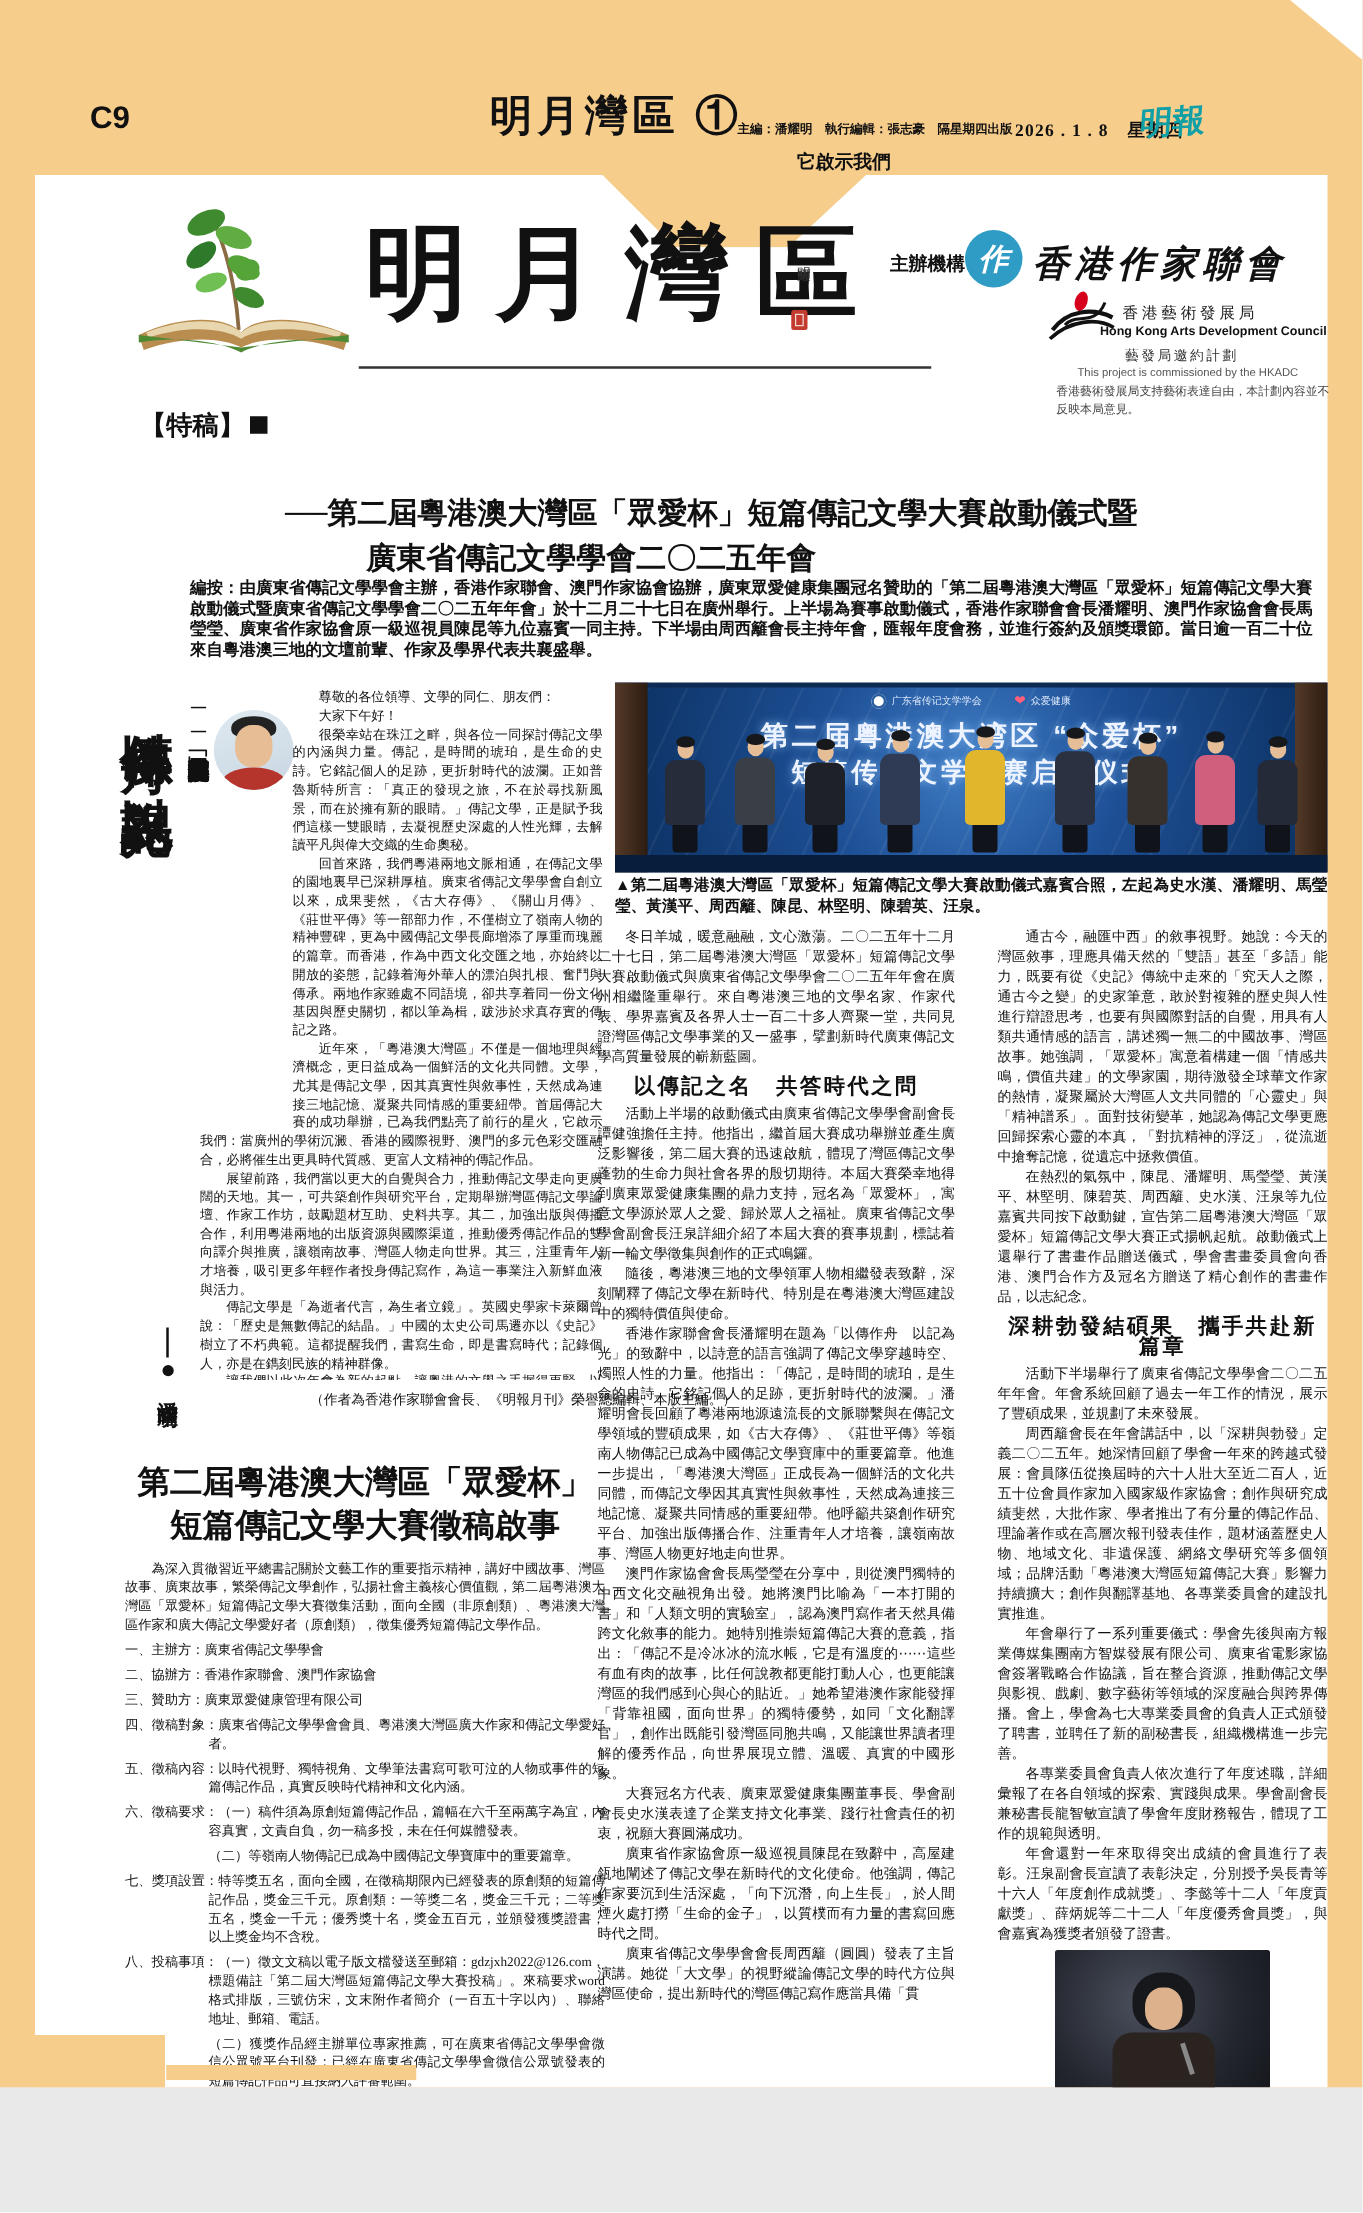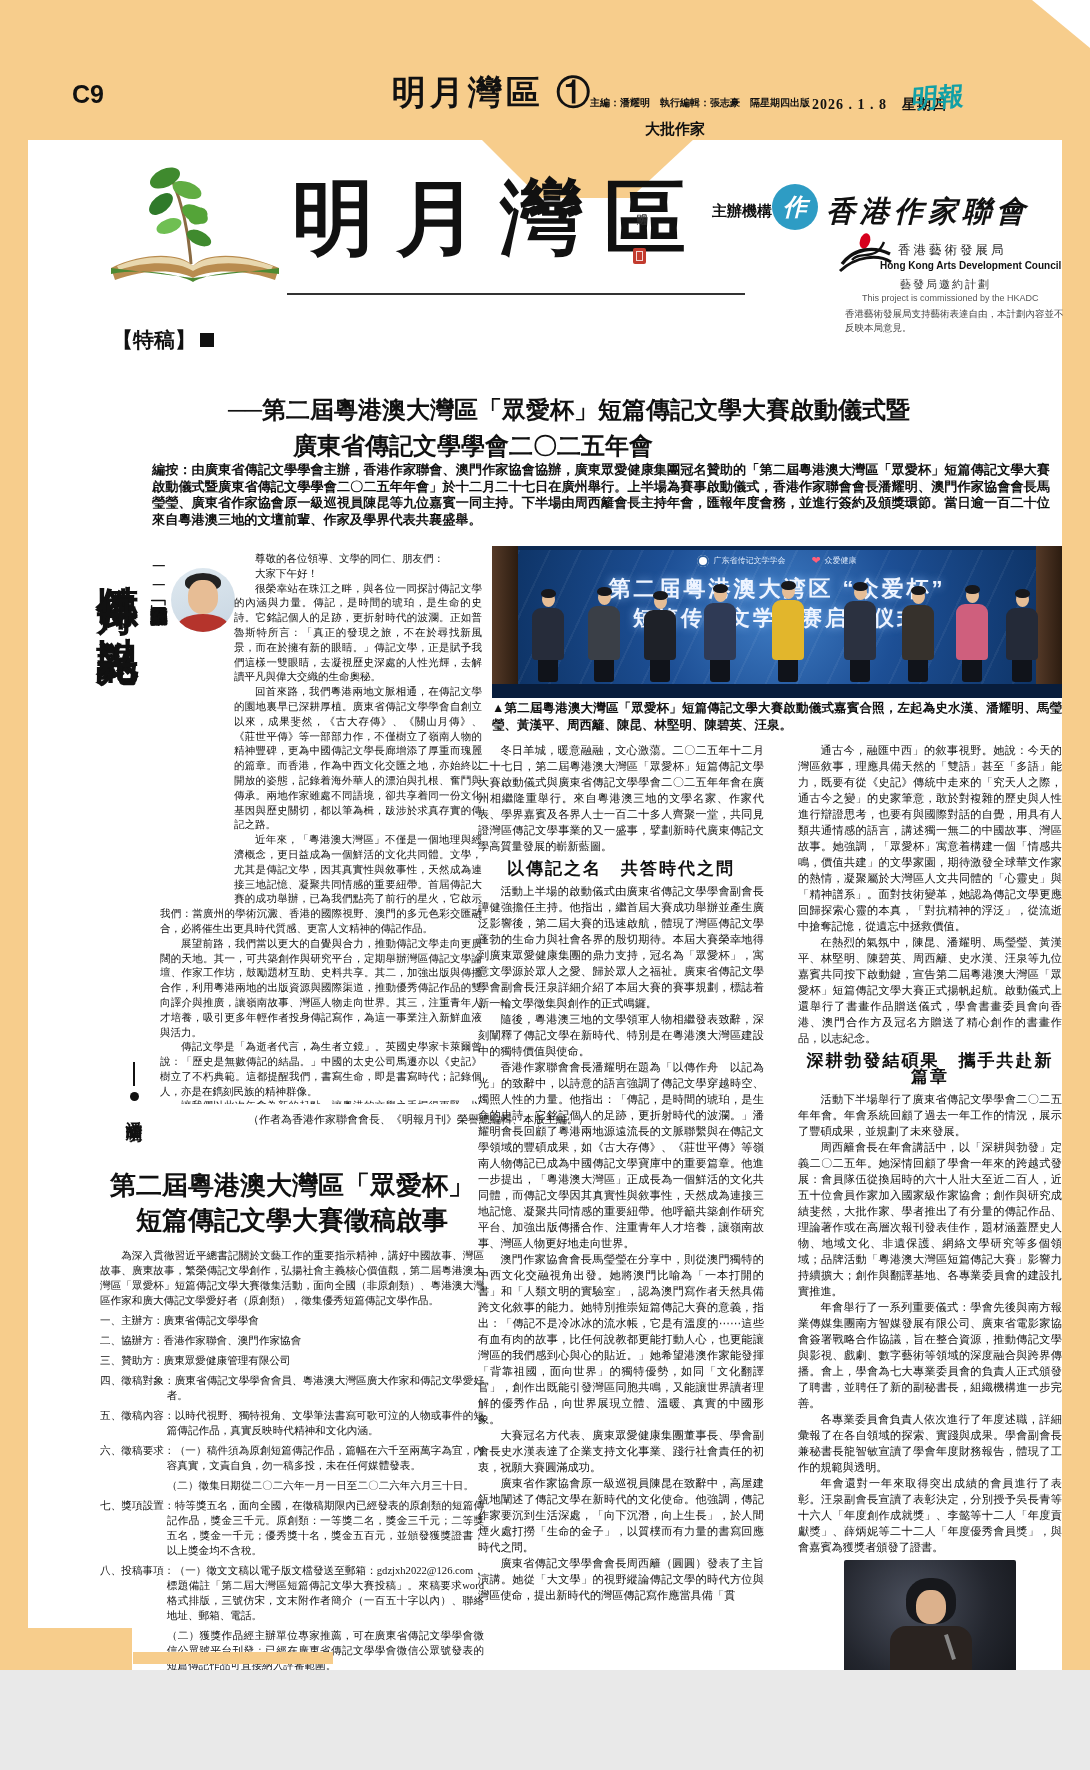--- a/index.html
+++ b/index.html
@@ -117,21 +117,21 @@
 
 <div id="page">
 
   <div class="abs sans" style="left:72px;top:80px;font-size:25px;font-weight:900;">C9</div>
   <div class="abs hdr-title serif" style="left:388px;top:70px;width:210px;text-align:center;">明月灣區 ①</div>
   <div class="abs hdr-credits serif" style="left:590px;top:96px;">主編：潘耀明　執行編輯：張志豪　隔星期四出版</div>
   <div class="abs hdr-date serif" style="left:812px;top:96px;">2026 . 1 . 8　星期四</div>
   <div class="abs" style="left:912px;top:80px;">
     <span class="mp-logo">明報</span>
   </div>
-  <div class="abs serif" style="left:595px;top:120px;width:160px;text-align:center;font-size:15px;font-weight:700;">大批作家</div>
+  <div class="abs serif" style="left:595px;top:120px;width:160px;text-align:center;font-size:15px;font-weight:700;">它啟示我們</div>
   <div id="corner-notch"></div>
 
   <div id="card"></div>
   <div id="peach-tongue"></div>
 
   <svg class="abs bookplant" width="185" height="138" viewBox="0 0 185 138">
     <ellipse cx="95" cy="60" rx="10" ry="8" fill="#57a23a" transform="rotate(-30 95 60)"></ellipse>
     <path d="M88,108 C86,80 80,50 70,26" stroke="#8a6b43" stroke-width="3" fill="none"></path>
     <ellipse cx="62" cy="22" rx="16" ry="9" fill="#3f8a2e" transform="rotate(-25 62 22)"></ellipse>
     <ellipse cx="84" cy="34" rx="15" ry="8" fill="#61ad42" transform="rotate(20 84 34)"></ellipse>
@@ -311,21 +311,21 @@
     <div class="nt-title">第二屆粵港澳大灣區「眾愛杯」</div>
     <div class="nt-title">短篇傳記文學大賽徵稿啟事</div>
     <p id="notice-intro">為深入貫徹習近平總書記關於文藝工作的重要指示精神，講好中國故事、灣區故事、廣東故事，繁榮傳記文學創作，弘揚社會主義核心價值觀，第二屆粵港澳大灣區「眾愛杯」短篇傳記文學大賽徵集活動，面向全國（非原創類）、粵港澳大灣區作家和廣大傳記文學愛好者（原創類），徵集優秀短篇傳記文學作品。</p>
     <div id="notice-list">
         <p>一、主辦方：廣東省傳記文學學會</p>
         <p>二、協辦方：香港作家聯會、澳門作家協會</p>
         <p>三、贊助方：廣東眾愛健康管理有限公司</p>
         <p>四、徵稿對象：廣東省傳記文學學會會員、粵港澳大灣區廣大作家和傳記文學愛好者。</p>
         <p>五、徵稿內容：以時代視野、獨特視角、文學筆法書寫可歌可泣的人物或事件的短篇傳記作品，真實反映時代精神和文化內涵。</p>
         <p>六、徵稿要求：（一）稿件須為原創短篇傳記作品，篇幅在六千至兩萬字為宜，內容真實，文責自負，勿一稿多投，未在任何媒體發表。</p>
-        <p class="sub">（二）徵集日期從二〇二六年一月一日至二〇二六年六月三十日。</p>
+        <p class="sub">（二）等嶺南人物傳記已成為中國傳記文學寶庫中的重要篇章。</p>
         <p>七、獎項設置：特等獎五名，面向全國，在徵稿期限內已經發表的原創類的短篇傳記作品，獎金三千元。原創類：一等獎二名，獎金三千元；二等獎五名，獎金一千元；優秀獎十名，獎金五百元，並頒發獲獎證書，以上獎金均不含稅。</p>
         <p>八、投稿事項：（一）徵文文稿以電子版文檔發送至郵箱：gdzjxh2022@126.com，標題備註「第二屆大灣區短篇傳記文學大賽投稿」。來稿要求word格式排版，三號仿宋，文末附作者簡介（一百五十字以內）、聯絡地址、郵箱、電話。</p>
         <p class="sub">（二）獲獎作品經主辦單位專家推薦，可在廣東省傳記文學學會微信公眾號平台刊發；已經在廣東省傳記文學學會微信公眾號發表的短篇傳記作品可直接納入評審範圍。</p>
         <p class="sub">（三）主辦單位對擬用稿件作必要修改，如有異議請在投稿時註明。</p>
         <p class="sub">（四）來稿一經採用、評獎後支付獎金，不再另外付酬，版權歸廣東省傳記文學學會所有。</p>
       </div>
   </div>
 
   <div class="abs deco-block"></div>
   <div class="abs deco-bar"></div>

